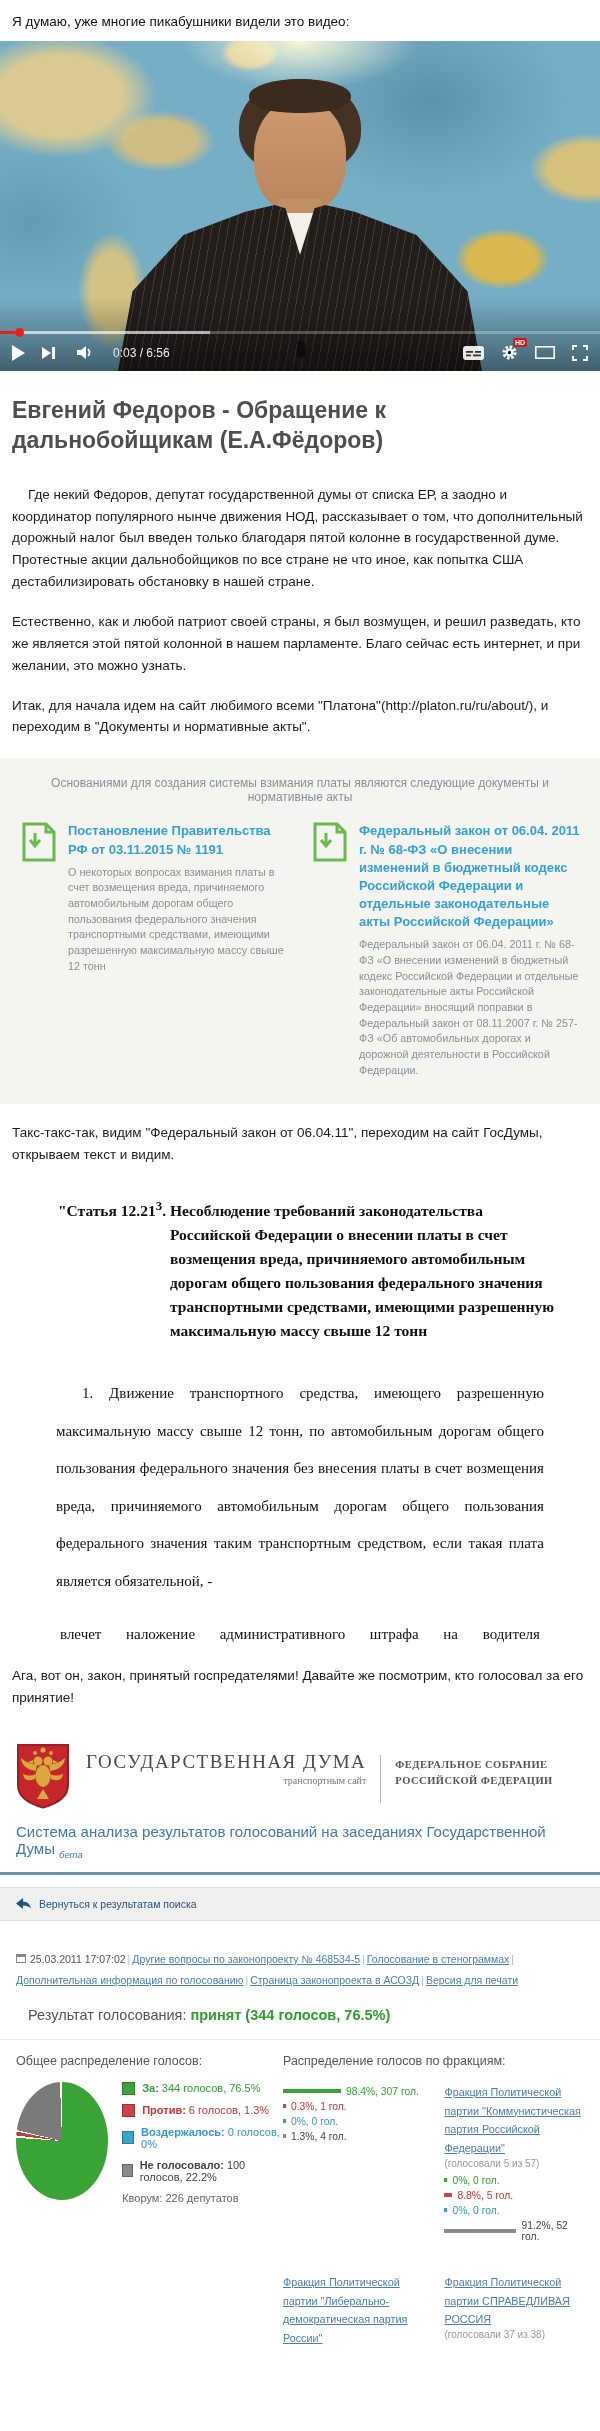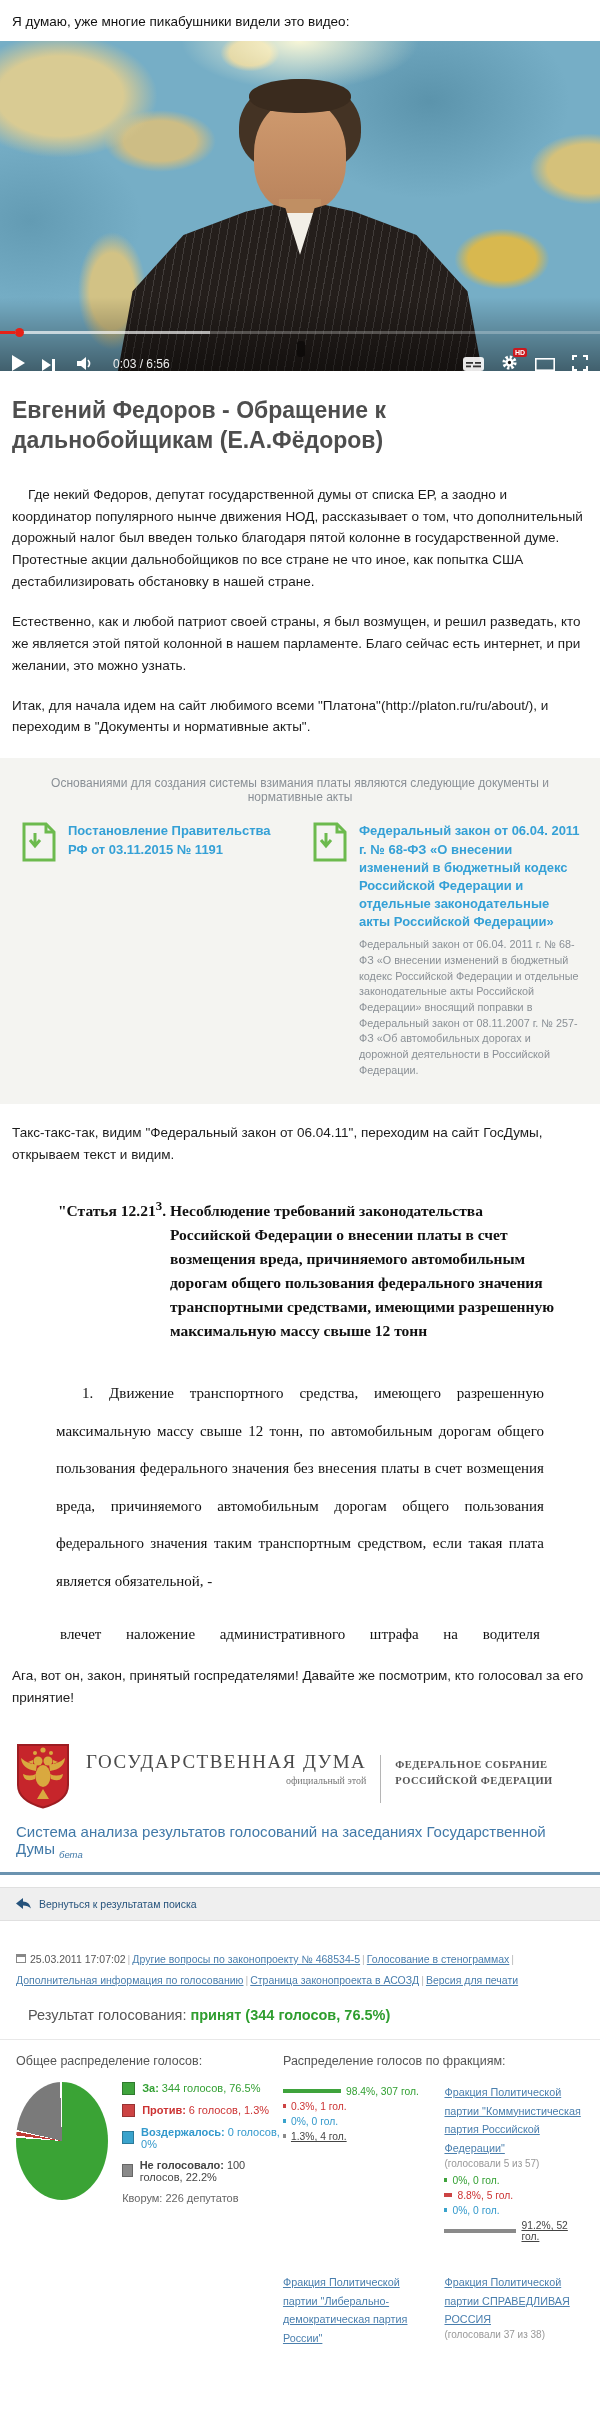--- a/index.html
+++ b/index.html
@@ -38,21 +38,21 @@
     clip-path:polygon(0 100%,4% 52%,18% 18%,35% 4%,43% 0,46% 2%,50% 30%,54% 2%,57% 0,65% 4%,82% 18%,96% 52%,100% 100%);
   }
   .man-mic { position:absolute; left:297px; top:300px; width:8px; height:16px; background:#15110f; border-radius:3px; }
   .vignette { position:absolute; left:0; right:0; bottom:0; height:74px;
     background:linear-gradient(rgba(0,0,0,0), rgba(0,0,0,.45)); }
   .progress { position:absolute; left:0; right:0; bottom:37px; height:3px; background:rgba(255,255,255,.25); }
   .progress .buffer { position:absolute; left:0; top:0; bottom:0; width:35%; background:rgba(255,255,255,.55); }
   .progress .watched { position:absolute; left:0; top:0; bottom:0; width:2.5%; background:#e62117; }
   .progress .knob { position:absolute; left:2.5%; top:-3px; width:9px; height:9px; border-radius:50%; background:#e62117; }
   .controls { position:absolute; left:0; right:0; bottom:0; height:37px; display:flex;
-    align-items:flex-end; padding:0 12px; gap:17px; }
+    align-items:center; padding:0 12px; gap:17px; }
   .ic-play { width:0; height:0; border-left:13px solid #fff; border-top:8px solid transparent; border-bottom:8px solid transparent; cursor:pointer; }
   .ic-next { display:flex; align-items:center; cursor:pointer; }
   .ic-next .tri { width:0; height:0; border-left:9px solid #fff; border-top:6px solid transparent; border-bottom:6px solid transparent; }
   .ic-next .bar { width:3px; height:12px; background:#fff; margin-left:1px; }
   .vtime { color:#eee; font-size:12px; }
   .spacer { flex:1; }
   .r-ic { position:relative; cursor:pointer; display:flex; align-items:center; }
   .hd-badge { position:absolute; top:-6px; right:-9px; background:#cc181e; color:#fff;
     font-size:7px; font-weight:bold; padding:1px 2px; border-radius:2px; line-height:1; }
 
@@ -119,21 +119,21 @@
   .fr-grid { display:grid; grid-template-columns:1fr 1fr; column-gap:22px; row-gap:26px; }
   .fr-name { color:#4a7fae; text-decoration:underline; font-size:10.8px; line-height:1.55; cursor:pointer; }
   .fr-sub { color:#999; font-size:10px; margin-top:1px; }
   .fr-head { margin-bottom:6px; }
   .fr-head.hl { border:3px solid #e3231e; padding:3px 6px; margin:-6px -9px 4px; }
   .fr-stat { display:flex; align-items:center; margin:4px 0; font-size:10.3px; }
   .bar { display:inline-block; height:4px; margin-right:5px; flex:none; }
   .bar.s-for { background:#3fa33c; } .lbl.s-for { color:#33a033; }
   .bar.s-against { background:#cc4444; } .lbl.s-against { color:#cc3333; }
   .bar.s-abstain { background:#3aa3cc; } .lbl.s-abstain { color:#3399cc; }
-  .bar.s-novote { background:#8a8a8a; } .lbl.s-novote { color:#444;text-decoration:underline; }
+  .bar.s-novote { background:#8a8a8a; } .lbl.s-novote { color:#444; }
 </style>
 </head>
 <body>
 
 <div class="intro">Я думаю, уже многие пикабушники видели это видео:</div>
 
 <div class="video">
   <div class="man-hair"></div>
   <div class="man-face"></div>
   <div class="man-fringe"></div>
@@ -198,20 +198,21 @@
   <div class="platon-h">Основаниями для создания системы взимания платы являются следующие документы и нормативные акты</div>
   <div class="pl-cols">
     <div class="pl-card">
       <svg width="38" height="40" viewBox="0 0 38 40" style="flex:none">
         <path d="M4 2h22l8 8v28H4z" fill="#f4f4f1" stroke="#6cba4e" stroke-width="3"></path>
         <path d="M26 2v8h8" fill="none" stroke="#6cba4e" stroke-width="3"></path>
         <path d="M15 11v12 m-5-5 l5 6 l5-6" stroke="#6cba4e" stroke-width="3" fill="none"></path>
       </svg>
       <div>
         <a class="pl-title">Постановление Правительства РФ от 03.11.2015 № 1191</a>
+        <div class="pl-desc">О некоторых вопросах взимания платы в счет возмещения вреда, причиняемого автомобильным дорогам общего пользования федерального значения транспортными средствами, имеющими разрешенную максимальную массу свыше 12 тонн</div>
       </div>
     </div>
     <div class="pl-card">
       <svg width="38" height="40" viewBox="0 0 38 40" style="flex:none">
         <path d="M4 2h22l8 8v28H4z" fill="#f4f4f1" stroke="#6cba4e" stroke-width="3"></path>
         <path d="M26 2v8h8" fill="none" stroke="#6cba4e" stroke-width="3"></path>
         <path d="M15 11v12 m-5-5 l5 6 l5-6" stroke="#6cba4e" stroke-width="3" fill="none"></path>
       </svg>
       <div>
         <a class="pl-title">Федеральный закон от 06.04. 2011 г. № 68-ФЗ «О внесении изменений в бюджетный кодекс Российской Федерации и отдельные законодательные акты Российской Федерации»</a>
@@ -246,21 +247,21 @@
         <circle cx="35" cy="10" r="2" fill="#d9a93f"></circle>
       <path d="M20 28 Q6 26 5 15 Q13 22 21 21 z" fill="#d9a93f"></path>
       <path d="M34 28 Q48 26 49 15 Q41 22 33 21 z" fill="#d9a93f"></path>
       <path d="M19 36 Q8 40 7 31 Q14 34 20 31 z" fill="#d9a93f"></path>
       <path d="M35 36 Q46 40 47 31 Q40 34 34 31 z" fill="#d9a93f"></path>
       <ellipse cx="27" cy="33" rx="7.5" ry="11" fill="#d9a93f"></ellipse>
       <polygon points="27,46 21,56 33,56" fill="#d9a93f"></polygon>
     </svg>
     <div class="d-logo-text">
       <div class="d-logo-title">ГОСУДАРСТВЕННАЯ ДУМА</div>
-      <div class="d-logo-sub">официальный этой</div>
+      <div class="d-logo-sub">транспортным сайт</div>
     </div>
     <div class="d-vline"></div>
     <div class="d-logo-right">
       <div>ФЕДЕРАЛЬНОЕ СОБРАНИЕ</div>
       <div>РОССИЙСКОЙ ФЕДЕРАЦИИ</div>
     </div>
   </div>
   <div class="d-systitle">
     <span>Система анализа результатов голосований на заседаниях Государственной Думы</span> <sub class="d-beta">бета</sub>
   </div>

